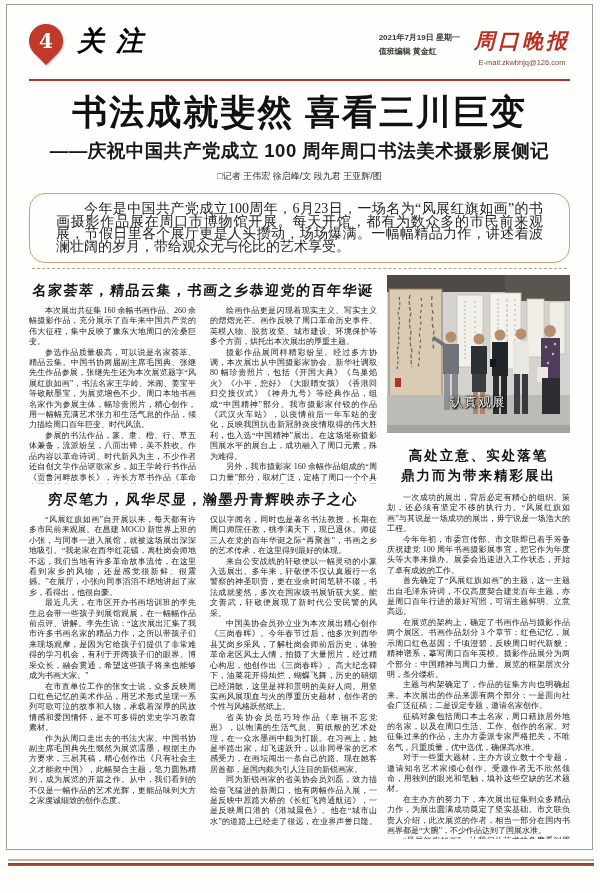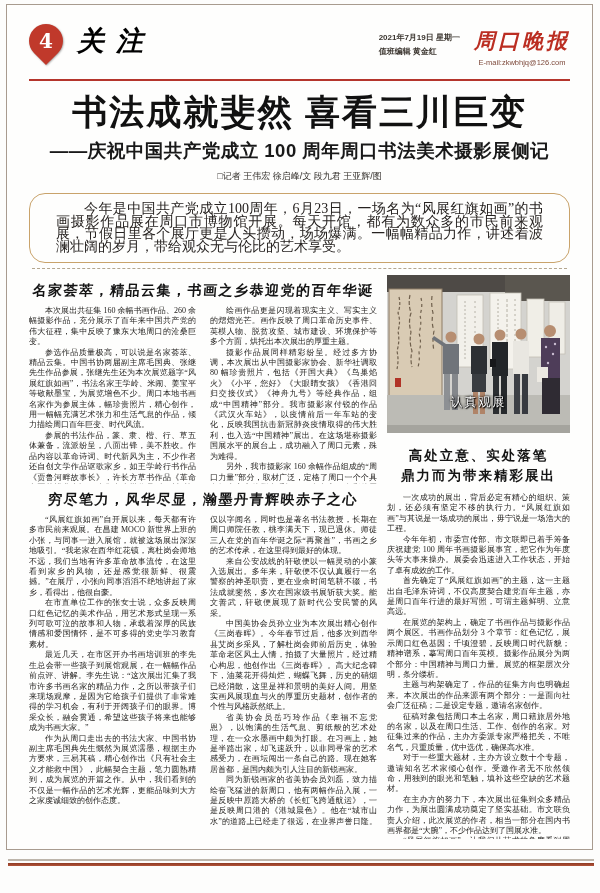--- a/index.html
+++ b/index.html
@@ -120,22 +120,22 @@
           <div class="col">
               <p>绘画作品更是闪现着现实主义、写实主义的熠熠光芒。画作反映了周口革命历史事件、英模人物、脱贫攻坚、城市建设、环境保护等多个方面，烘托出本次展出的厚重主题。</p>
               <p>摄影作品展同样精彩纷呈。经过多方协调，本次展出从中国摄影家协会、新华社调取 80 幅珍贵照片，包括《开国大典》《鸟巢焰火》《小平，您好》《大眼睛女孩》《香港回归交接仪式》《神舟九号》等经典作品，组成“中国精神”部分。我市摄影家付锐的作品《武汉火车站》，以疫情前后一年车站的变化，反映我国抗击新冠肺炎疫情取得的伟大胜利，也入选“中国精神”展出。在这场堪称摄影国展水平的展台上，成功融入了周口元素，殊为难得。</p>
               <p>另外，我市摄影家 160 余幅作品组成的“周口力量”部分，取材广泛，定格了周口一个个具有纪念意义的历史瞬间，一个真实、多彩的周口在他们的镜头下展现。</p>
             </div>
         </div>
         <div class="sec-heading">穷尽笔力，风华尽显，瀚墨丹青辉映赤子之心</div>
         <div class="two-col row2">
           <div class="col">
               <p>“风展红旗如画”自开展以来，每天都有许多市民前来观展。在昌建 MOCO 新世界上班的小张，与同事一进入展馆，就被这场展出深深地吸引。“我老家在西华红花镇，离杜岗会师地不远，我们当地有许多革命故事流传，在这里看到家乡的风物，还是感觉很新鲜、很震撼。”在展厅，小张向同事滔滔不绝地讲起了家乡，看得出，他很自豪。</p>
+              <p>最近几天，在市区开办书画培训班的李先生总会带一些孩子到展馆观展，在一幅幅作品前点评、讲解。李先生说：“这次展出汇集了我市许多书画名家的精品力作，之所以带孩子们来现场观摩，是因为它给孩子们提供了非常难得的学习机会，有利于开阔孩子们的眼界。博采众长，融会贯通，希望这些孩子将来也能够成为书画大家。”</p>
               <p>在市直单位工作的张女士说，众多反映周口红色记忆的美术作品，用艺术形式呈现一系列可歌可泣的故事和人物，承载着深厚的民族情感和爱国情怀，是不可多得的党史学习教育素材。</p>
-              <p>最近几天，在市区开办书画培训班的李先生总会带一些孩子到展馆观展，在一幅幅作品前点评、讲解。李先生说：“这次展出汇集了我市许多书画名家的精品力作，之所以带孩子们来现场观摩，是因为它给孩子们提供了非常难得的学习机会，有利于开阔孩子们的眼界。博采众长，融会贯通，希望这些孩子将来也能够成为书画大家。”</p>
               <p>作为从周口走出去的书法大家、中国书协副主席毛国典先生慨然为展览濡墨，根据主办方要求，三易其稿，精心创作出《只有社会主义才能救中国》，此幅契合主题，笔力圆熟精到，成为展览的开篇之作。从中，我们看到的不仅是一幅作品的艺术光辉，更能品味到大方之家虔诚细致的创作态度。</p>
             </div>
           <div class="col">
               <p class="cont">仅以字闻名，同时也是著名书法教授，长期在周口师院任教，桃李满天下，现已退休。师徒三人在党的百年华诞之际“再聚首”，书画之乡的艺术传承，在这里得到最好的体现。</p>
               <p>来自公安战线的轩敬便以一幅灵动的小篆入选展出。多年来，轩敬便不仅认真履行一名警察的神圣职责，更在业余时间笔耕不辍，书法成就斐然，多次在国家级书展斩获大奖。能文善武，轩敬便展现了新时代公安民警的风采。</p>
               <p>中国美协会员孙立业为本次展出精心创作《三岗春晖》。今年春节过后，他多次到西华县艾岗乡采风，了解杜岗会师前后历史，体验革命老区风土人情，拍摄了大量照片，经过精心构思，他创作出《三岗春晖》。高大纪念碑下，油菜花开得灿烂，蝴蝶飞舞，历史的硝烟已经消散，这里是祥和景明的美好人间。用坚实画风展现血与火的厚重历史题材，创作者的个性与风格跃然纸上。</p>
               <p>省美协会员岳巧玲作品《幸福不忘党恩》，以饱满的生活气息、剪纸般的艺术处理，在一众水墨画中颇为打眼。在习画上，她是半路出家，却飞速跃升，以非同寻常的艺术感受力，在画坛闯出一条自己的路。现在她客居首都，是国内颇为引人注目的新锐画家。</p>
               <p>同为新锐画家的省美协会员刘磊，致力描绘奋飞猛进的新周口，他有两幅作品入展，一是反映中原路大桥的《长虹飞跨通航运》，一是反映周口港的《港城晨色》。他在“城市山水”的道路上已经走了很远，在业界声誉日隆。在周口未来的城市记忆里，他的作品或许会经常出现。</p>
             </div>
         </div>

